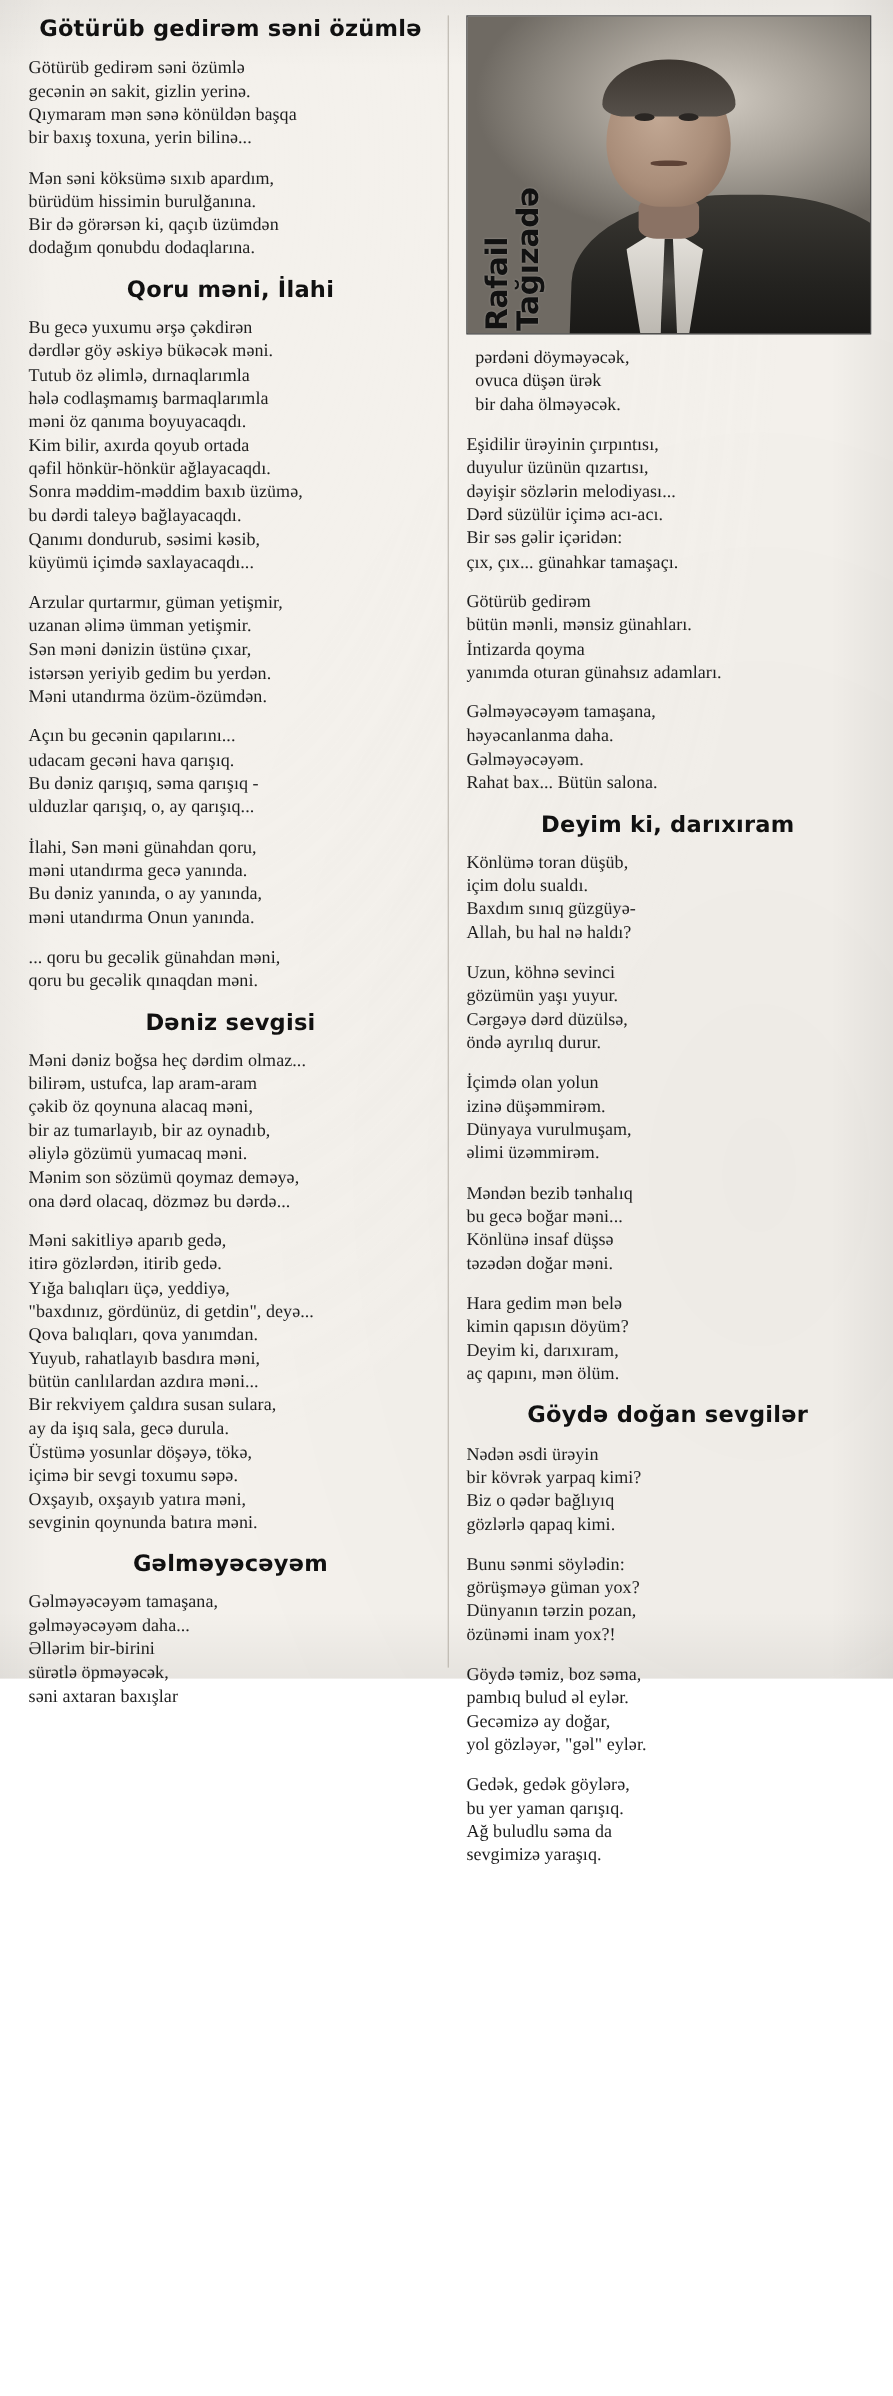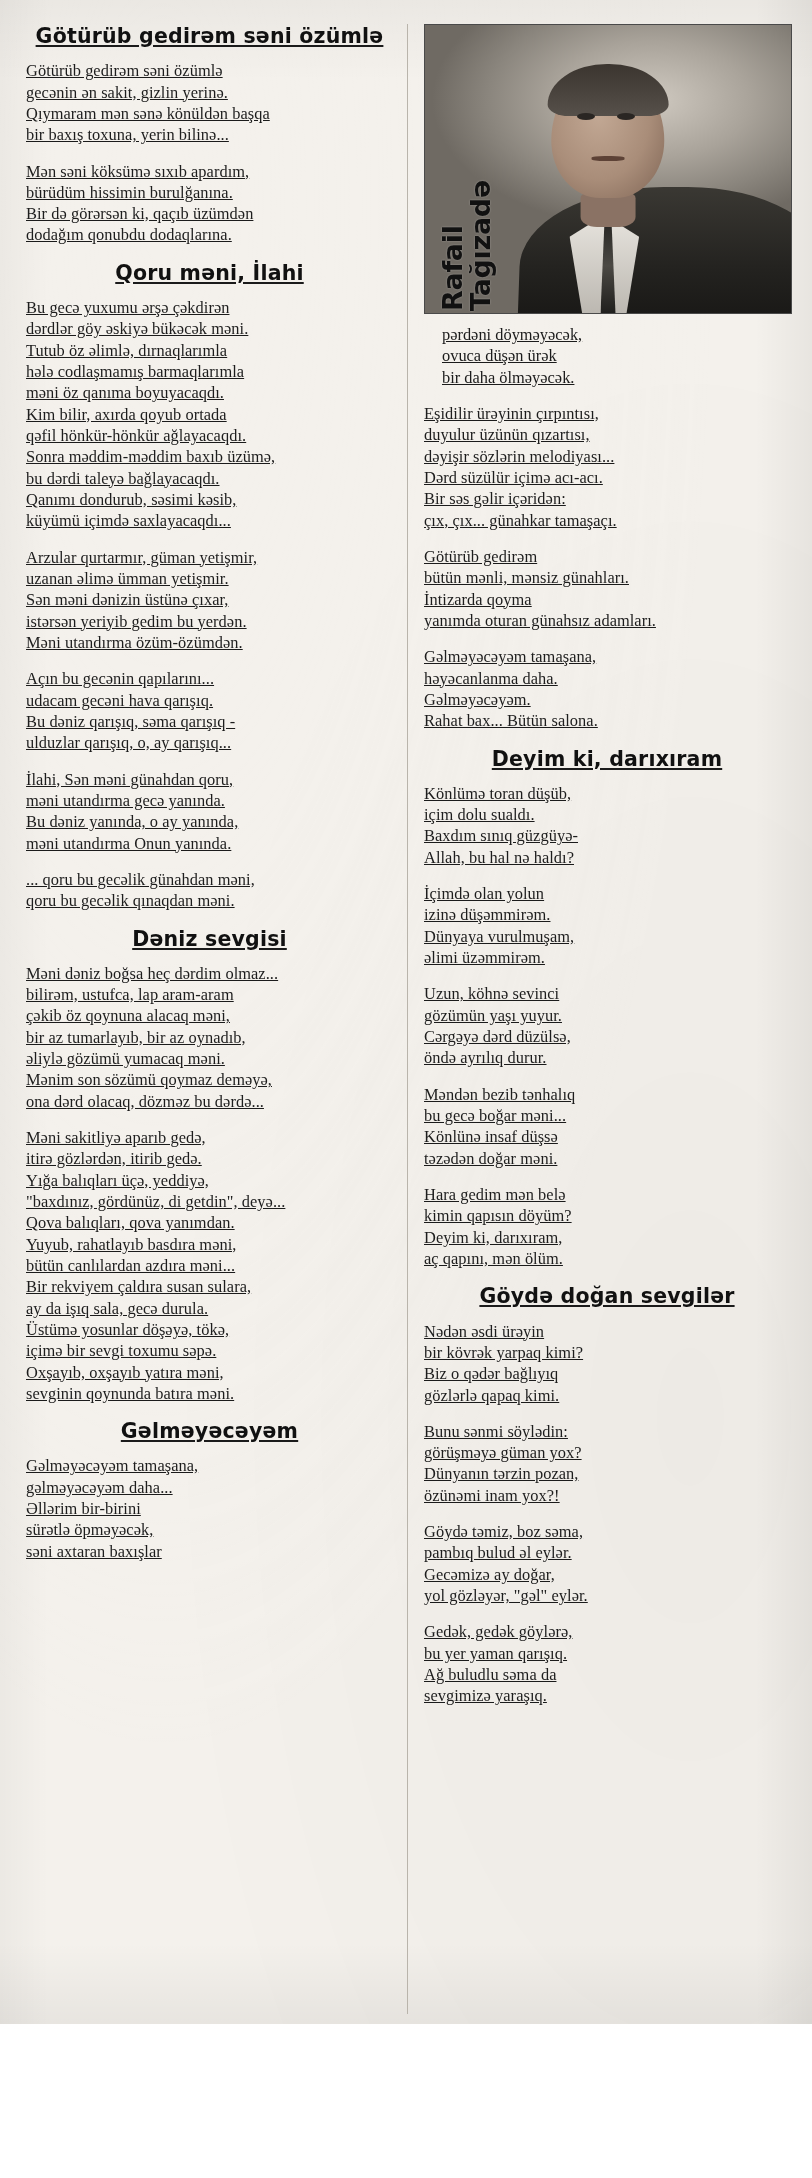--- a/index.html
+++ b/index.html
@@ -11,28 +11,27 @@
     width: 812px;
     height: 2178px;
     font-family: "Liberation Serif", serif;
     color: #1b1b1b;
     position: relative;
     overflow: hidden;
   }
   .page {
     position: relative;
     width: 812px;
-    height: 2024px;
+    height: 1526px;
     background: #f4f1ec;
     background-image:
       linear-gradient(90deg, rgba(0,0,0,0.035) 0%, rgba(0,0,0,0) 6%, rgba(0,0,0,0) 93%, rgba(0,0,0,0.05) 100%),
       linear-gradient(180deg, rgba(0,0,0,0.04) 0%, rgba(0,0,0,0) 4%, rgba(0,0,0,0) 96%, rgba(0,0,0,0.05) 100%);
     box-sizing: border-box;
-    padding: 24px 22px 10px 26px;
-    text-decoration: underline;
+    padding: 14px 22px 10px 26px;
   }
   .paper-noise {
     position: absolute;
     inset: 0;
     pointer-events: none;
     background:
       radial-gradient(ellipse at 20% 10%, rgba(255,255,255,0.5), rgba(255,255,255,0) 60%),
       radial-gradient(ellipse at 85% 70%, rgba(0,0,0,0.03), rgba(0,0,0,0) 55%);
     mix-blend-mode: multiply;
     opacity: .8;
@@ -202,21 +201,21 @@
     bottom: 10px;
     height: 0;
     width: 0;
   }
   .clear { clear: both; }
 
   .right-intro {
     font-size: 16.4px;
     line-height: 1.30;
     white-space: pre-line;
-    margin: 0 0 15px 18px;
+    margin: 0 0 15px 8px;
   }
 </style>
 </head>
 <body>
 
 <div class="page">
   <div class="paper-noise"></div>
   <div class="columns">
 
     <div class="col col-left">
@@ -329,28 +328,28 @@
       <p class="stanza">Gəlməyəcəyəm tamaşana,
 həyəcanlanma daha.
 Gəlməyəcəyəm.
 Rahat bax... Bütün salona.</p>
 
       <h2 class="poem-title">Deyim ki, darıxıram</h2>
       <p class="stanza">Könlümə toran düşüb,
 içim dolu sualdı.
 Baxdım sınıq güzgüyə-
 Allah, bu hal nə haldı?</p>
+      <p class="stanza">Uzun, köhnə sevinci
+gözümün yaşı yuyur.
+Cərgəyə dərd düzülsə,
+öndə ayrılıq durur.</p>
       <p class="stanza">İçimdə olan yolun
 izinə düşəmmirəm.
 Dünyaya vurulmuşam,
 əlimi üzəmmirəm.</p>
-      <p class="stanza">Uzun, köhnə sevinci
-gözümün yaşı yuyur.
-Cərgəyə dərd düzülsə,
-öndə ayrılıq durur.</p>
       <p class="stanza">Məndən bezib tənhalıq
 bu gecə boğar məni...
 Könlünə insaf düşsə
 təzədən doğar məni.</p>
       <p class="stanza">Hara gedim mən belə
 kimin qapısın döyüm?
 Deyim ki, darıxıram,
 aç qapını, mən ölüm.</p>
 
       <h2 class="poem-title tight">Göydə doğan sevgilər</h2>

